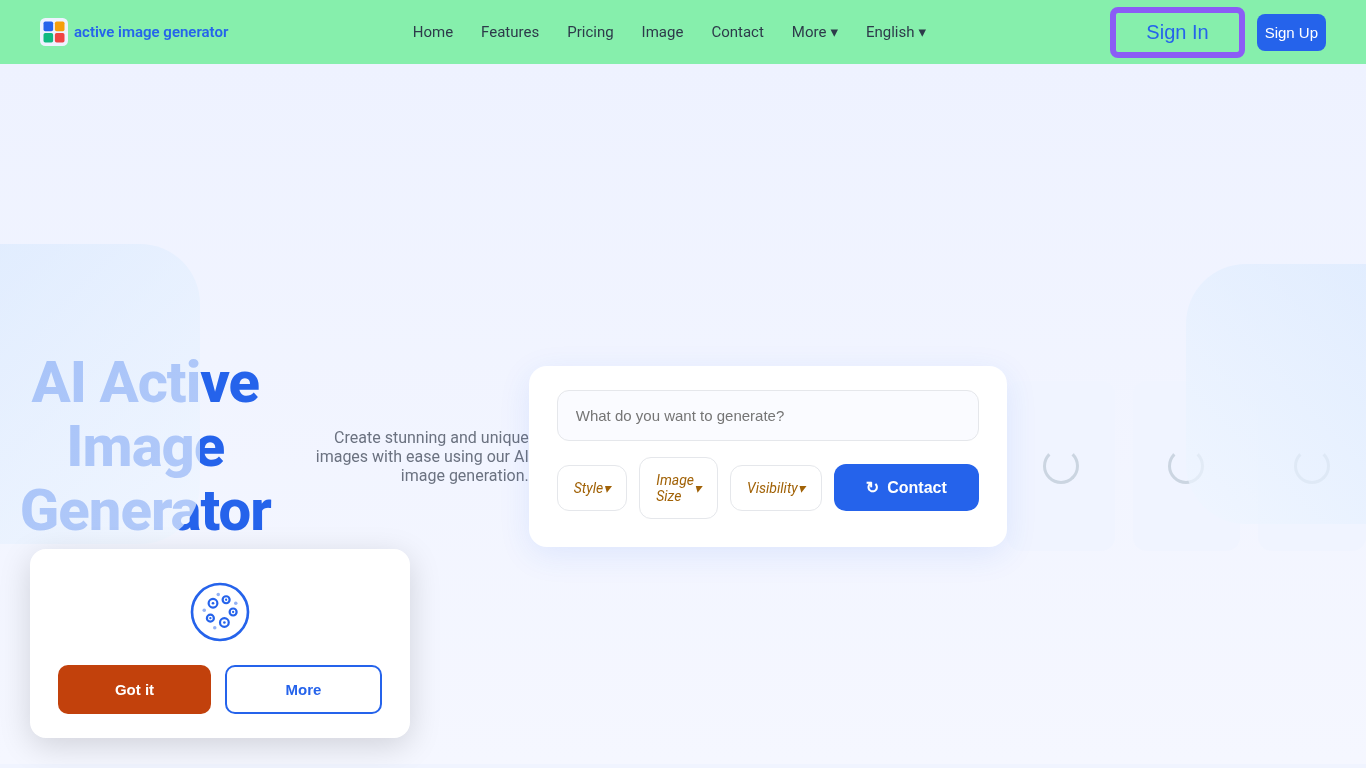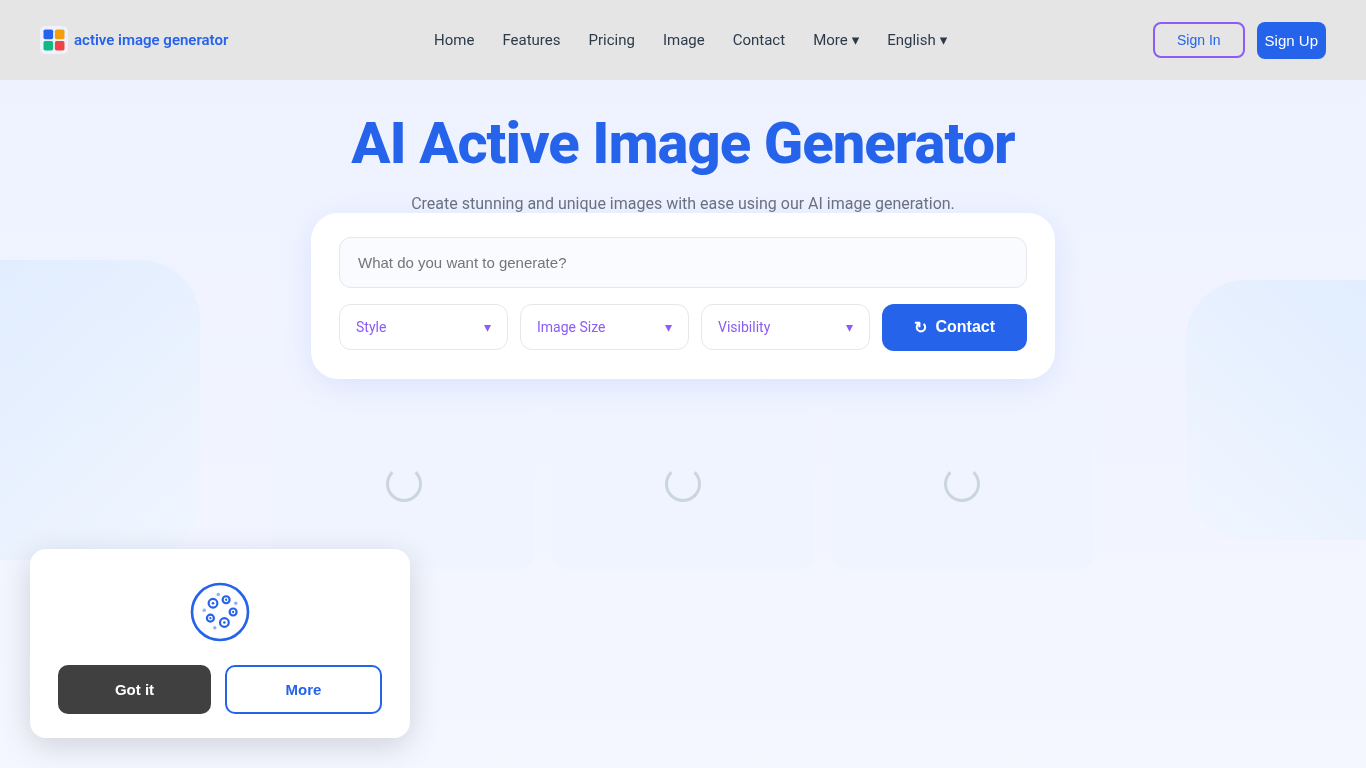--- a/index.html
+++ b/index.html
@@ -5,26 +5,26 @@
     * { box-sizing: border-box; margin: 0; padding: 0; }
     body {
       font-family: -apple-system, BlinkMacSystemFont, 'Segoe UI', Roboto, sans-serif;
       background: #f0f4ff;
       min-height: 768px;
       overflow: hidden;
     }
 
     
     .navbar {
-      background: #e5e5e5;
+      background: #86efac;
       display: flex;
       align-items: center;
       justify-content: space-between;
       padding: 0 40px;
-      height: 80px;
+      height: 64px;
       box-shadow: 0 1px 4px rgba(0,0,0,0.06);
     }
     .navbar-logo {
       display: flex;
       align-items: center;
       gap: 6px;
       text-decoration: none;
     }
     .logo-icon {
       width: 28px;
@@ -53,70 +53,70 @@
     .chevron-small {
       font-size: 10px;
       color: #2d3a4a;
     }
     .navbar-actions {
       display: flex;
       align-items: center;
       gap: 12px;
     }
     .btn-signin {
-      border: 2px solid #8b5cf6;
+      border: 6px solid #8b5cf6;
       color: #2563eb;
       background: transparent;
-      padding: 8px 22px;
+      padding: 8px 30px;
       border-radius: 8px;
-      font-size: 14px;
+      font-size: 20px;
       font-weight: 500;
       cursor: pointer;
     }
     .btn-signup {
       background: #2563eb;
       color: #ffffff;
       border: none;
       padding: 10px 8px;
       border-radius: 8px;
       font-size: 15px;
       font-weight: 500;
       cursor: pointer;
     }
 
     
     .main-bg {
       background: linear-gradient(180deg, #eef2ff 0%, #f5f7ff 100%);
       min-height: 700px;
       display: flex;
-      flex-direction: column;
-      align-items: center;
-      padding-top: 32px;
+      flex-direction: row;
+      align-items: center;
+      padding-top: 84px;
       position: relative;
     }
 
     .hero-title {
       font-size: 58px;
       font-weight: 800;
       color: #2563eb;
       text-align: center;
       letter-spacing: -1px;
       line-height: 1.1;
       margin-bottom: 18px;
     }
     .hero-subtitle {
       font-size: 16px;
       color: #6b7280;
-      text-align: center;
+      text-align: right;
     }
 
     
     .generator-box {
       background: #ffffff;
-      border-radius: 27px;
+      border-radius: 18px;
       box-shadow: 0 8px 32px rgba(37,99,235,0.10);
       padding: 24px 28px 28px;
       width: 744px;
       max-width: 95vw;
       position: relative;
       z-index: 2;
     }
     .prompt-input {
       width: 100%;
       border: 1.5px solid #e5e7eb;
@@ -140,21 +140,21 @@
       border-radius: 12px;
       padding: 14px 16px;
       font-size: 15px;
       color: #374151;
       background: #ffffff;
       display: flex;
       align-items: center;
       justify-content: space-between;
       cursor: pointer;
     }
-    .select-dropdown span { color: #8b5cf6; font-size: 14px; }
+    .select-dropdown span { color: #a16207; font-size: 14px; font-style: italic; }
     .dropdown-chevron { font-size: 12px; color: #6b7280; }
 
     .btn-generate {
       background: #2563eb;
       color: #ffffff;
       border: none;
       border-radius: 12px;
       padding: 14px 32px;
       font-size: 16px;
       font-weight: 600;
@@ -247,21 +247,21 @@
       line-height: 1.6;
       margin-bottom: 20px;
     }
     .cookie-buttons {
       display: flex;
       gap: 14px;
       width: 100%;
     }
     .btn-gotit {
       flex: 1;
-      background: #404040;
+      background: #c2410c;
       color: #ffffff;
       border: none;
       border-radius: 10px;
       padding: 14px 0;
       font-size: 15px;
       font-weight: 600;
       cursor: pointer;
     }
     .btn-more {
       flex: 1;

